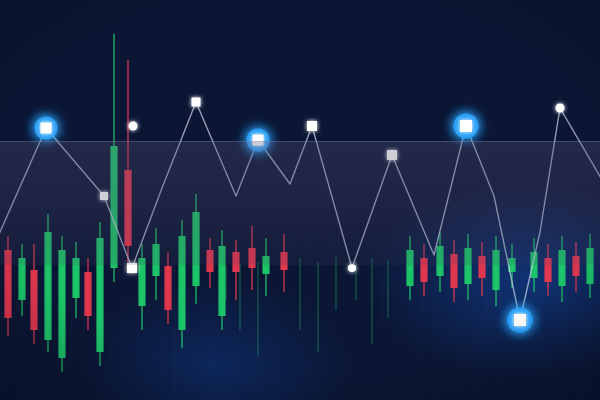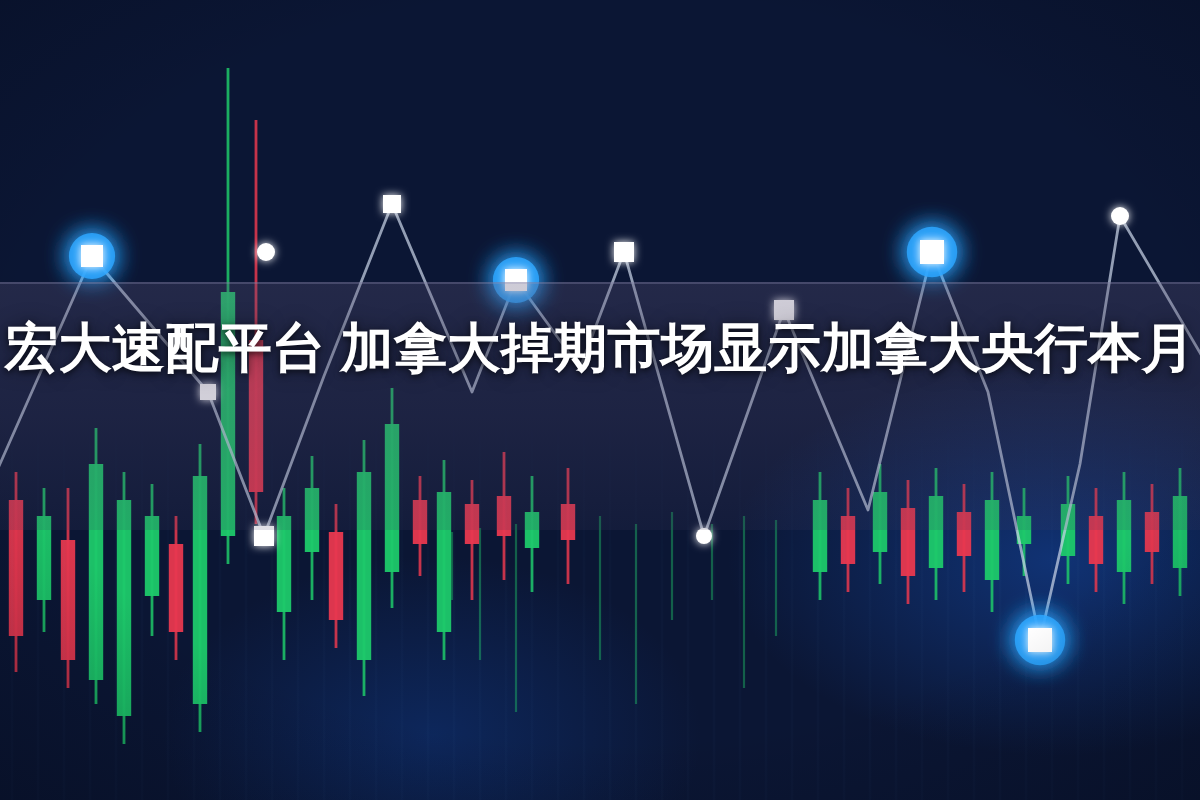--- a/index.html
+++ b/index.html
@@ -300,16 +300,15 @@
         <rect x="100" y="192" width="8" height="8" fill="#ffffff" filter="url(#softGlow)"></rect>
       </g>
   </svg>
 
   <div class="vignette"></div>
 
   <div class="text-band"></div>
   <div class="band-edge-top"></div>
 
   <div class="headline">
-    <span class="brand">宏大速配平台 加拿大掉期市场显示加拿大央行本月</span>
   </div>
 
 </div>
 
 </body></html>

